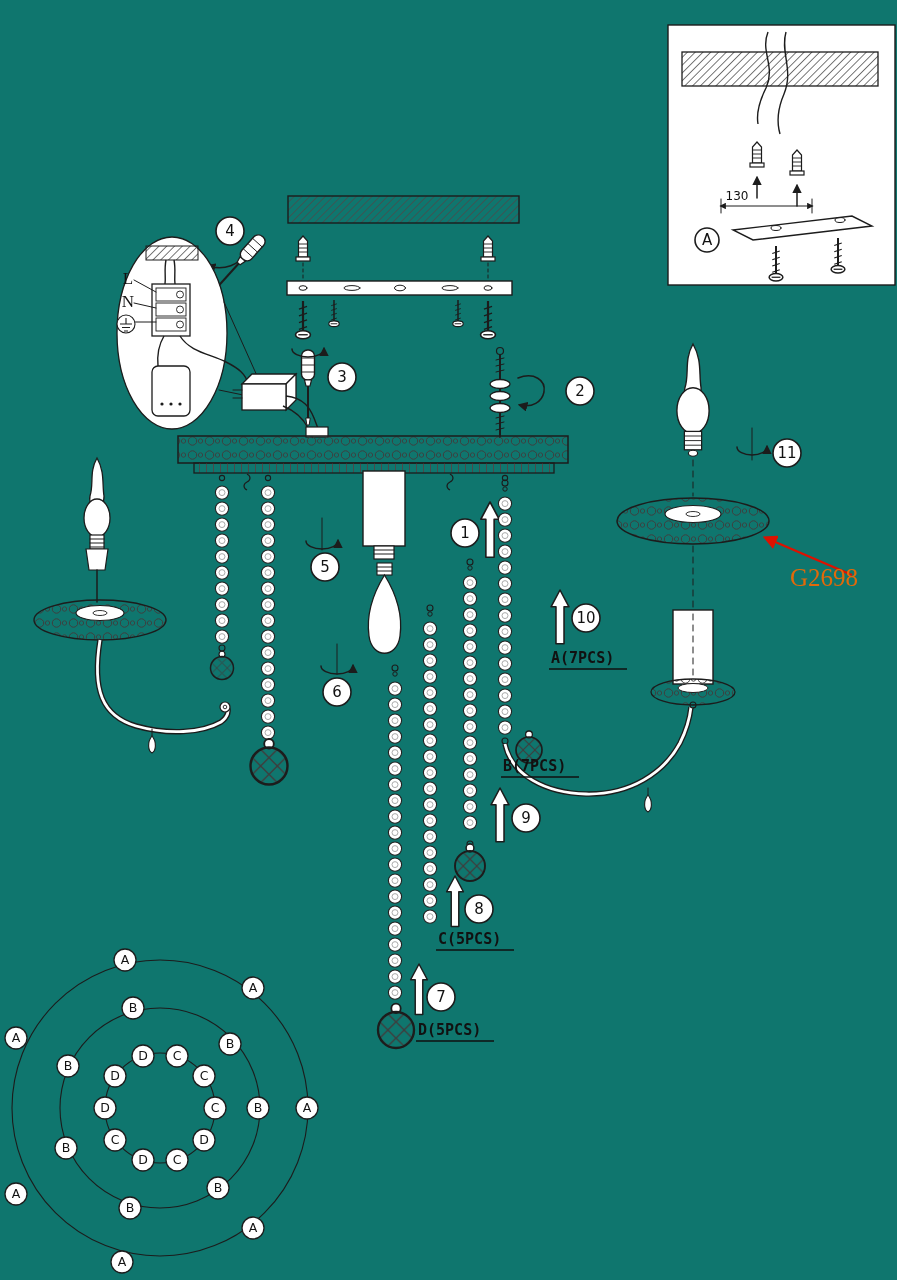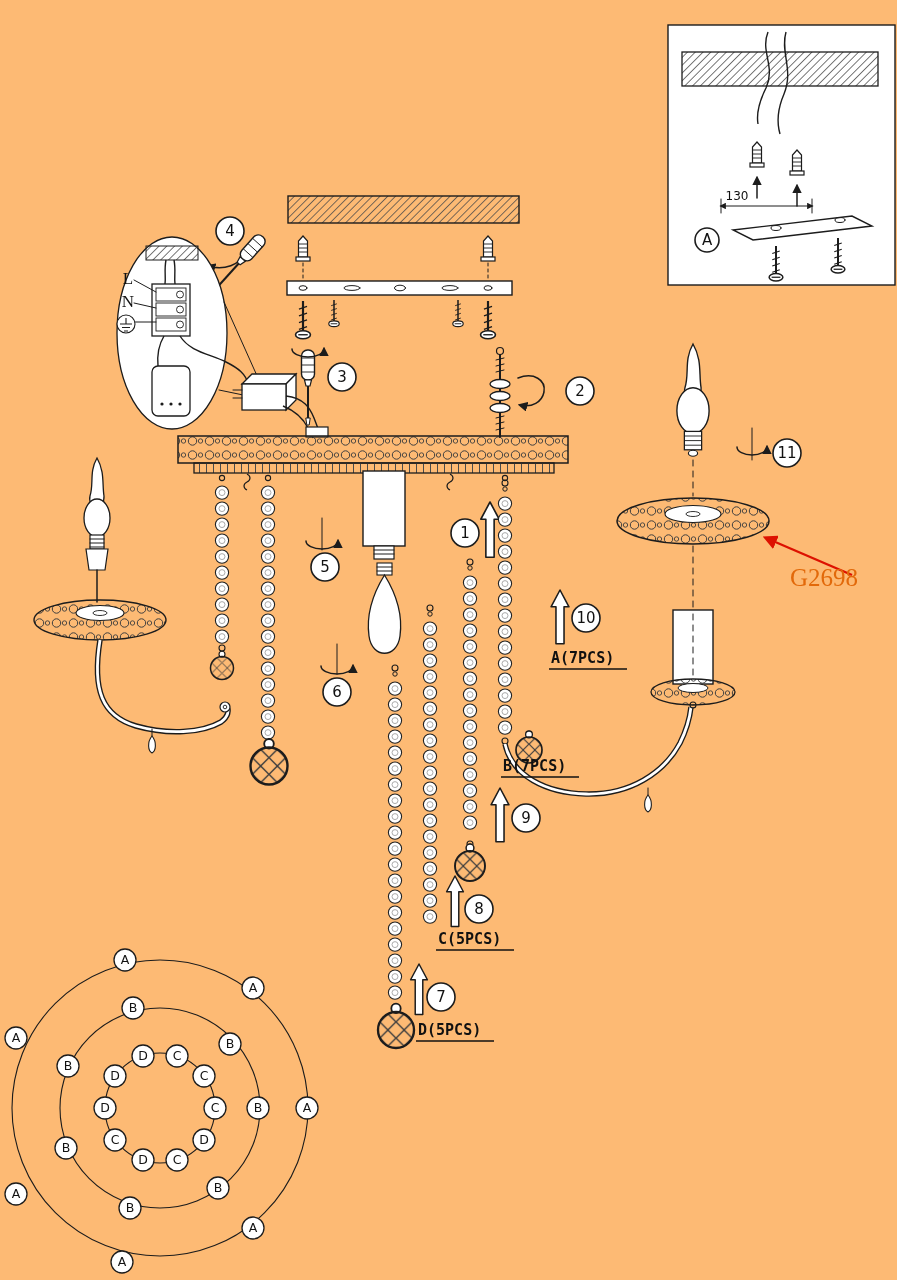--- a/index.html
+++ b/index.html
@@ -1,16 +1,16 @@
 <!DOCTYPE html>
 <html><head>
 <meta charset="utf-8">
 <style>
   html,body{margin:0;padding:0;background:#fff}
-  .stage{position:relative;width:897px;height:1280px;background:#fdba74;overflow:hidden;
+  .stage{position:relative;width:897px;height:1280px;background:#0f766e;overflow:hidden;
          font-family:"Liberation Sans",sans-serif}
   svg{display:block}
   .ln{fill:none;stroke:#1c1c1c;stroke-width:1.5;stroke-linecap:round}
   .lnthin{fill:none;stroke:#1c1c1c;stroke-width:1;stroke-linecap:round}
   .dash{stroke-dasharray:6 5}
   .dash2{stroke-dasharray:3 3}
   .wire{fill:none;stroke:#1c1c1c;stroke-width:1.4}
   .stepc{fill:#fff;stroke:#1c1c1c;stroke-width:1.6}
   .stept{font-family:"DejaVu Sans",sans-serif;font-size:15px;text-anchor:middle;fill:#111}
   .plabel{font-family:"DejaVu Sans Mono",monospace;font-size:15px;font-weight:bold;fill:#111}

